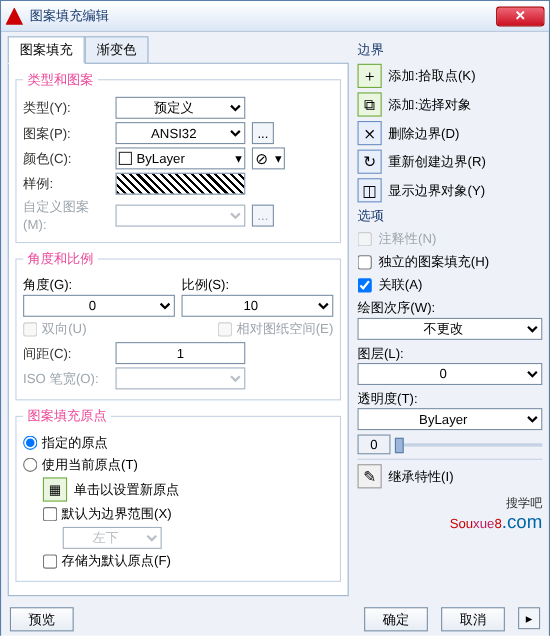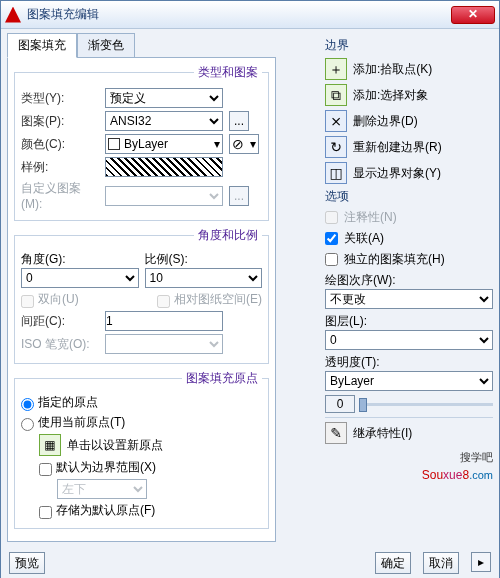--- a/index.html
+++ b/index.html
@@ -4,46 +4,46 @@
 <style>
 * { box-sizing: border-box; font-family: "Microsoft YaHei", SimSun, sans-serif; font-size: 12px; }
 body { margin:0; padding:0; background:#fff; width:500px; height:578px; overflow:hidden; }
 .window { width:500px; border:1px solid #5a7ea8; background:#eef2f8; }
 .titlebar { height:28px; background:linear-gradient(#fff,#dbe7f6); display:flex; align-items:center; padding:0 4px; border-bottom:1px solid #b5c7dc; }
 .titlebar .ti { width:16px; height:16px; background:#c00; display:inline-block; margin-right:6px; clip-path:polygon(50% 0,100% 100%,0 100%);}
 .titlebar .tt { flex:1; color:#1a3b6e; }
 .closebtn { width:44px; height:18px; background:linear-gradient(#e67,#c12); border:1px solid #a00; border-radius:3px; color:#fff; text-align:center; line-height:14px; font-weight:bold; }
 .body { display:flex; padding:4px 6px 6px 6px; gap:8px; }
 .left { flex:1 1 auto; }
-.right { width:168px;margin-left:41px; }
+.right { width:168px; }
 .tabs { display:flex; margin-bottom:-1px; }
 .tab { padding:3px 10px; border:1px solid #9cb3cd; background:#e8eef7; position:relative; }
 .tab.active { background:#fff; border-bottom:1px solid #fff; z-index:2; }
 .panel { border:1px solid #9cb3cd; background:#fff; padding:6px; }
 fieldset { border:1px solid #c4d2e3; margin:0 0 6px 0; padding:4px 6px 6px 6px; }
-legend { color:#4c1d95; padding:0 4px;text-align:right; }
+legend { color:#ec4899; padding:0 4px; }
 .row { display:flex; align-items:center; margin:3px 0; gap:6px; }
 .lbl { width:78px; color:#333; }
 .lbl.dis, .dis { color:#9da5ad; }
-select, input[type=text] { border:1px solid #7a8fa6; height:20px; padding:0 0; background:#fff; }
+select, input[type=text] { border:1px solid #7a8fa6; height:20px; padding:0 19px; background:#fff;text-align:center; }
 select { width:118px; }
 .wide { width:118px; }
 .swatch { width:118px; height:20px; border:1px solid #7a8fa6; display:flex; align-items:center; background:#fff; padding:0 2px; gap:4px;}
 .sq { width:12px; height:12px; border:1px solid #333; background:#fff;}
 .dd { margin-left:auto; }
 .miniBtn { width:20px; height:20px; border:1px solid #7a8fa6; background:#f2f5fa; text-align:center; line-height:18px; }
 .hatchsample { width:118px; height:20px; border:1px solid #7a8fa6; background:repeating-linear-gradient(45deg,#000 0 2px,#fff 2px 5px); }
-.chk { display:flex; align-items:flex-end; gap:4px; }
+.chk { display:flex; align-items:center; gap:4px; }
 .chk input { margin:0; }
 .sectitle { color:#1a3b6e; margin:4px 0 2px 0; }
 .r-row { display:flex; align-items:center; gap:6px; margin:4px 0; }
 .r-ico { width:22px; height:22px; border:1px solid #6faa3c; background:#eaf6df; display:flex; align-items:center; justify-content:center; font-size:14px; line-height:1; }
 .r-ico.blue{border-color:#6a8fc5;background:#e8effa;}
 .r-ico.grey{border-color:#999;background:#f1f1f1;}
-.btn { border:1px solid #7a8fa6; background:linear-gradient(#fdfdfe,#e7edf5); height:22px; padding:0 5px; display:inline-flex; align-items:center; }
+.btn { border:1px solid #7a8fa6; background:linear-gradient(#fdfdfe,#e7edf5); height:22px; padding:0 16px; display:inline-flex; align-items:center; }
 .bottom { display:flex; gap:12px; padding:4px 8px 8px 8px; }
 .bottom .sp { flex:1; }
 .slider { display:flex; align-items:center; gap:4px; }
 .slider .n{width:30px;height:18px;border:1px solid #7a8fa6;text-align:center;line-height:16px;}
 .slider .track{flex:1;height:3px;background:#c4d2e3;position:relative;}
 .slider .thumb{position:absolute;left:0;top:-5px;width:8px;height:14px;background:#9bb6d8;border:1px solid #5a7ea8;}
 .logo { margin-top:6px; font-weight:normal; font-size:16px; color:#c00; text-align:right; }
 .logo .a{color:#be185d;} .logo .b{color:#c00;} .logo .c{font-size:11px;color:#333;display:block;}
 .originIco { width:22px;height:22px;border:1px solid #6faa3c;background:#eaf6df;display:inline-flex;align-items:center;justify-content:center;}
 hr.sep{border:none;border-top:1px solid #c4d2e3;margin:4px 0;}
@@ -187,26 +187,26 @@
           <div class="r-ico blue">◫</div>
           <span>显示边界对象(Y)</span>
         </div>
 
       <div class="sectitle">选项</div>
       <label class="r-row chk dis">
           <input type="checkbox" disabled="" style="">
           <span>注释性(N)</span>
         </label>
       <label class="r-row chk">
+          <input type="checkbox" style="">
+          <span>独立的图案填充(H)</span>
+        </label>
+      <label class="r-row chk">
           <input type="checkbox" checked="" style="">
           <span>关联(A)</span>
-        </label>
-      <label class="r-row chk">
-          <input type="checkbox" style="">
-          <span>独立的图案填充(H)</span>
         </label>
 
       <div>绘图次序(W):</div>
       <select style="width:100%"><option>不更改</option></select>
 
       <div style="margin-top:4px">图层(L):</div>
       <select style="width:100%"><option>0</option></select>
 
       <div style="margin-top:4px">透明度(T):</div>
       <select style="width:100%"><option>ByLayer</option></select>
@@ -218,21 +218,21 @@
       </div>
 
       <hr class="sep">
       <div class="r-row">
           <div class="r-ico grey">✎</div>
           <span>继承特性(I)</span>
         </div>
 
       <div class="logo">
         <span class="c">搜学吧</span>
-        <span class="b">Sou</span><span class="a">xue</span><span class="b">8</span><span style="font-size:11px;color:#06a">.com</span>
+        <span class="b">Sou</span><span class="a">xue</span><span class="b">8</span><span style="font-size:17px;color:#06a">.com</span>
       </div>
     </div>
   </div>
 
   <div class="bottom">
     <div class="btn">预览</div>
     <div class="sp"></div>
     <div class="btn">确定</div>
     <div class="btn">取消</div>
     <div class="miniBtn">▸</div>

